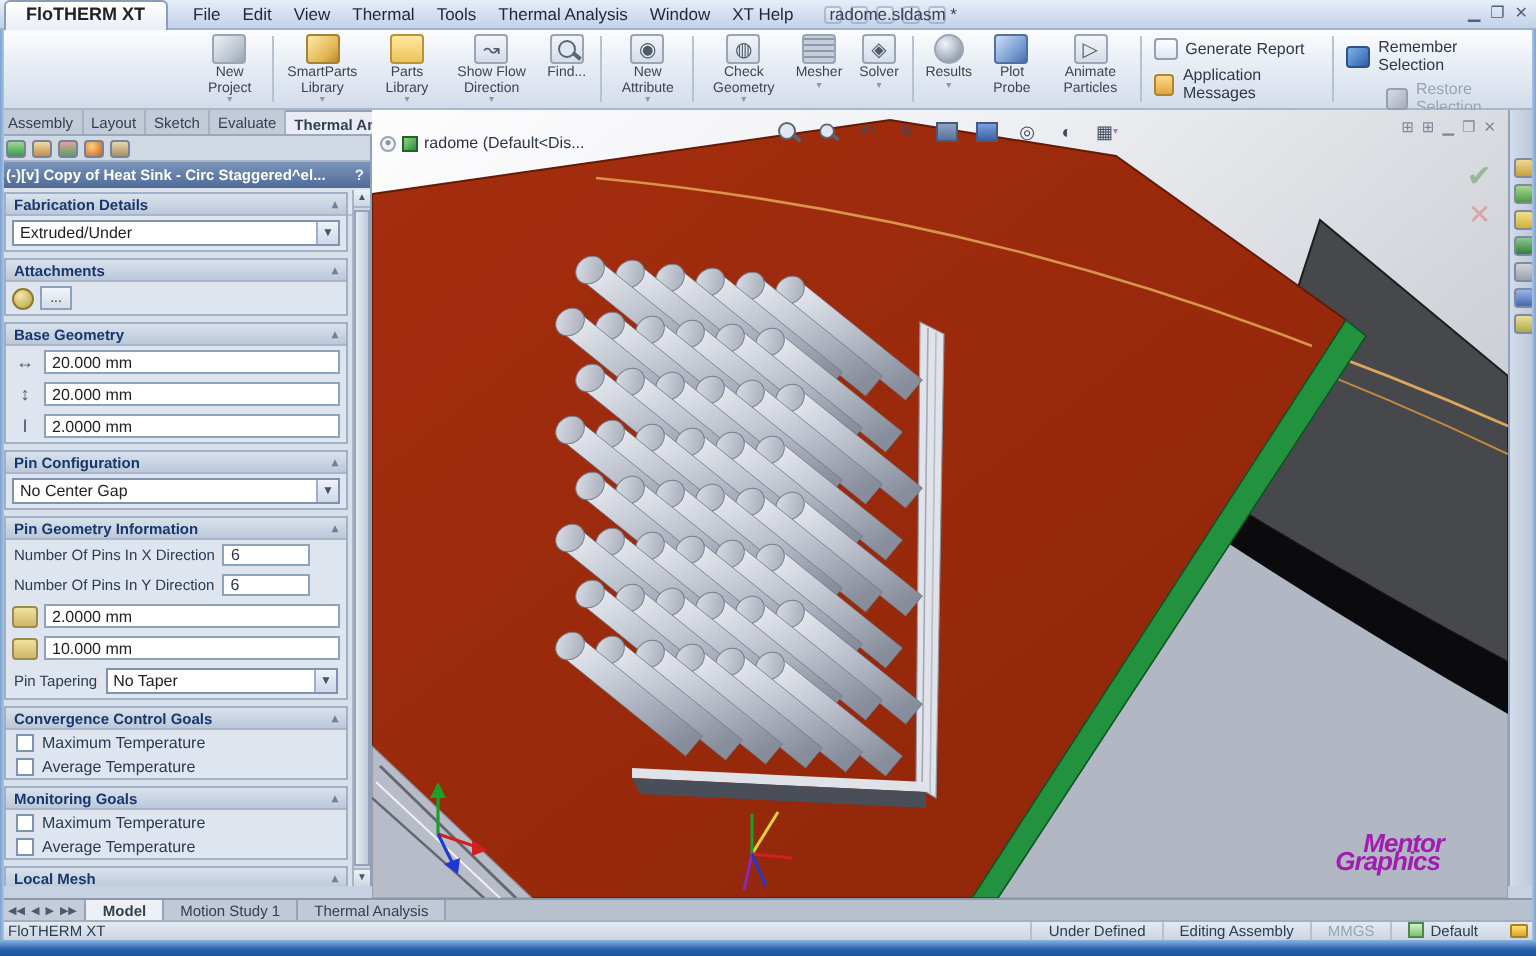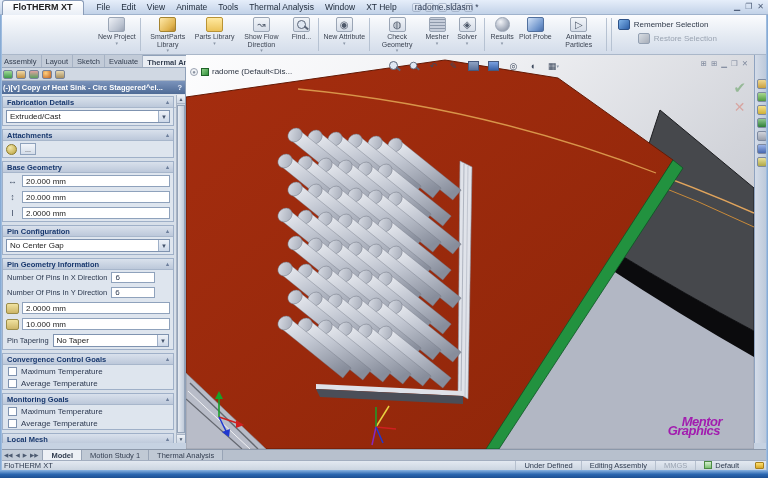--- a/index.html
+++ b/index.html
@@ -147,21 +147,21 @@
 <body>
 
 <div class="app">
 
   <div class="titlebar">
     <div class="apptab">FloTHERM XT</div>
     <div class="menus">
       <span class="menu">File</span>
       <span class="menu">Edit</span>
       <span class="menu">View</span>
-      <span class="menu">Animate</span>
+      <span class="menu">Thermal</span>
       <span class="menu">Tools</span>
       <span class="menu">Thermal Analysis</span>
       <span class="menu">Window</span>
       <span class="menu">XT Help</span>
     </div>
     <div class="qat">
       <span class="qic"></span>
       <span class="qic"></span>
       <span class="qic"></span>
       <span class="qic"></span>
@@ -231,20 +231,30 @@
     </div>
     <div class="rbtn">
       <span class="ric blue"></span>
       <span class="rlabel">Plot Probe</span>
     </div>
     <div class="rbtn">
       <span class="ric glyph">▷</span>
       <span class="rlabel">Animate Particles</span>
     </div>
     <div class="rsep"></div>
+    <div class="rstack">
+      <div class="rrow">
+        <span class="ric-s report"></span>
+        <span>Generate Report</span>
+      </div>
+      <div class="rrow">
+        <span class="ric-s msg"></span>
+        <span>Application Messages</span>
+      </div>
+    </div>
     <div class="rsep"></div>
     <div class="rstack">
       <div class="rrow">
         <span class="ric-s remember"></span>
         <span>Remember Selection</span>
       </div>
       <div class="rrow disabled">
         <span class="ric-s restore"></span>
         <span>Restore Selection</span>
       </div>
@@ -279,21 +289,21 @@
 
       <div class="pmbody">
 
         <div class="sect">
           <div class="shead">
             <span>Fabrication Details</span>
             <span class="sarrow">▴</span>
           </div>
           <div class="srow">
             <div class="combo">
-              <span>Extruded/Cast</span>
+              <span>Extruded/Under</span>
               <span class="dd">▼</span>
             </div>
           </div>
         </div>
 
         <div class="sect">
           <div class="shead">
             <span>Attachments</span>
             <span class="sarrow">▴</span>
           </div>

